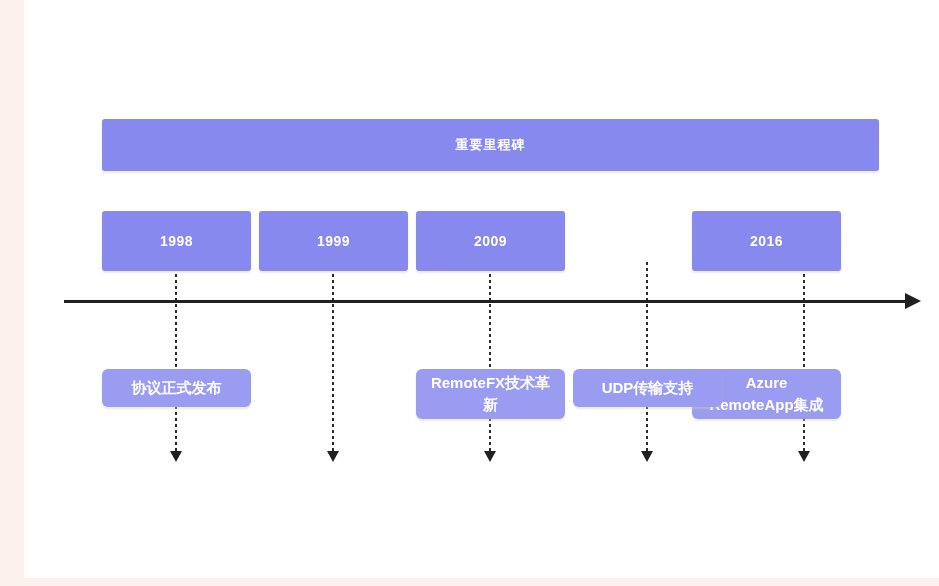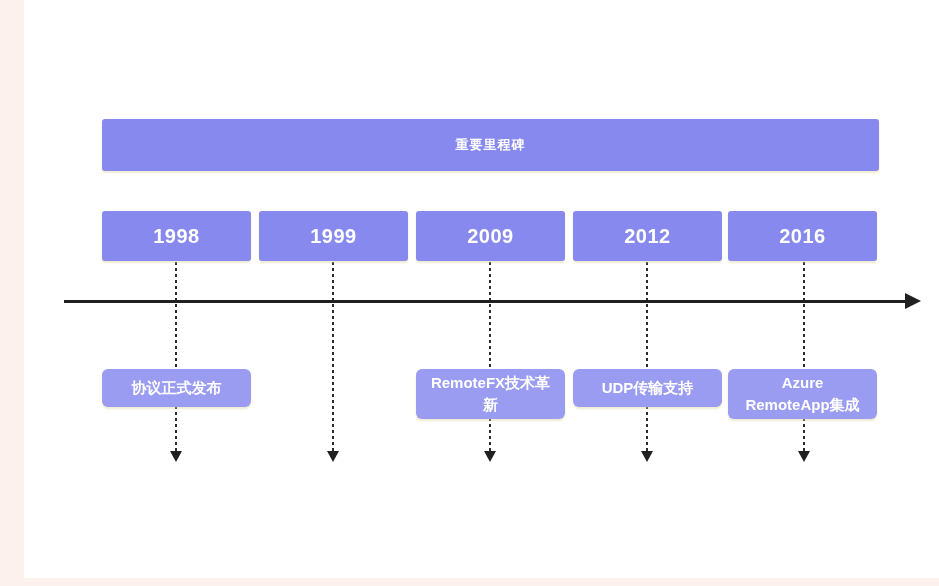--- a/index.html
+++ b/index.html
@@ -24,24 +24,24 @@
   }
   .banner{
     position:absolute;left:78px;top:119px;width:777px;height:52px;
     background:var(--header-box);border-radius:3px;
     display:flex;align-items:center;justify-content:center;
     color:var(--text);font-size:13px;font-weight:600;letter-spacing:1px;
     box-shadow:0 2px 2px rgba(215,210,150,0.45);
     z-index:2;
   }
   .year-box{
-    position:absolute;top:211px;width:149px;height:50px;
+    position:absolute;top:211px;width:149px;height:60px;
     background:var(--year-box);border-radius:3px;
     display:flex;align-items:center;justify-content:center;
-    color:var(--text);font-size:20px;font-weight:600;letter-spacing:0.5px;
+    color:var(--text);font-size:14px;font-weight:600;letter-spacing:0.5px;
     box-shadow:0 2px 2px rgba(215,210,150,0.45);
     z-index:2;
   }
   .desc-box{
     position:absolute;top:369px;width:149px;min-height:38px;
     background:var(--description-box);border-radius:6px;
     display:flex;align-items:center;justify-content:center;text-align:center;
     color:var(--text);font-size:15px;font-weight:600;line-height:1.45;
     padding:3px 13px;
     box-shadow:0 2px 2px rgba(215,210,150,0.45);
@@ -64,21 +64,21 @@
     background:var(--axis);z-index:1;
   }
   .axis-head{
     position:absolute;left:881px;top:293px;width:0;height:0;
     border-top:8px solid transparent;
     border-bottom:8px solid transparent;
     border-left:16px solid var(--axis);
     z-index:1;
   }
   
-  .c0{left:78px}  .c1{left:235px} .c2{left:392px} .c3{left:549px} .c4{left:704px}
+  .c0{left:78px}  .c1{left:235px} .c2{left:392px} .c3{left:549px} .c4{left:668px}
   .d0{left:151px} .d1{left:308px} .d2{left:465px} .d3{left:622px} .d4{left:779px}
   .a0{left:146px} .a1{left:303px} .a2{left:460px} .a3{left:617px} .a4{left:774px}
 </style>
 </head>
 <body>
 
 <div class="canvas">
 
   <div class="banner">重要里程碑</div>
 
@@ -93,21 +93,20 @@
   <div class="down-arrow a2"></div>
   <div class="down-arrow a3"></div>
   <div class="down-arrow a4"></div>
 
   <div class="axis-line"></div>
   <div class="axis-head"></div>
 
   <div class="year-box c0">1998</div>
   <div class="year-box c1">1999</div>
   <div class="year-box c2">2009</div>
-  <div class="year-box c3">2012</div>
   <div class="year-box c4">2016</div>
 
   <div class="desc-box c0">协议正式发布</div>
   <div class="desc-box c2">RemoteFX技术革新</div>
   <div class="desc-box c4">Azure RemoteApp集成</div>
   <div class="desc-box c3">UDP传输支持</div>
 
 </div>
 
 </body></html>

